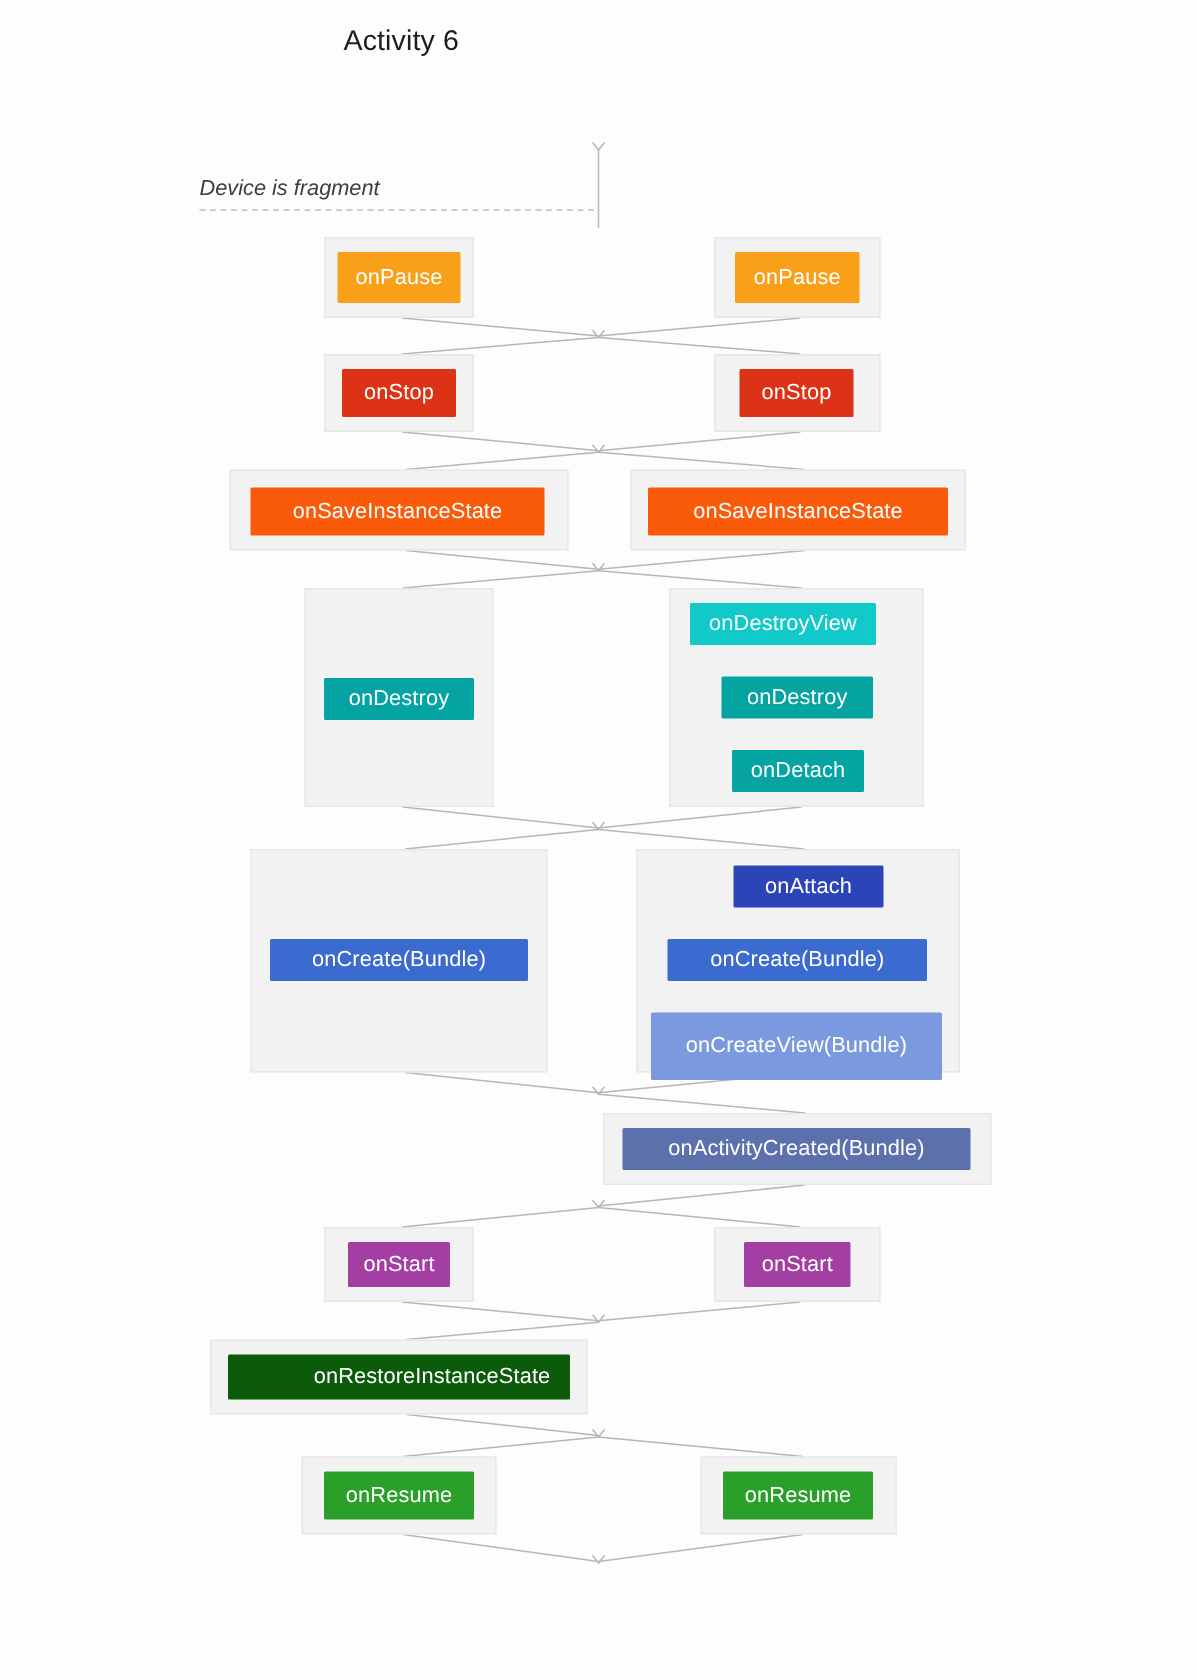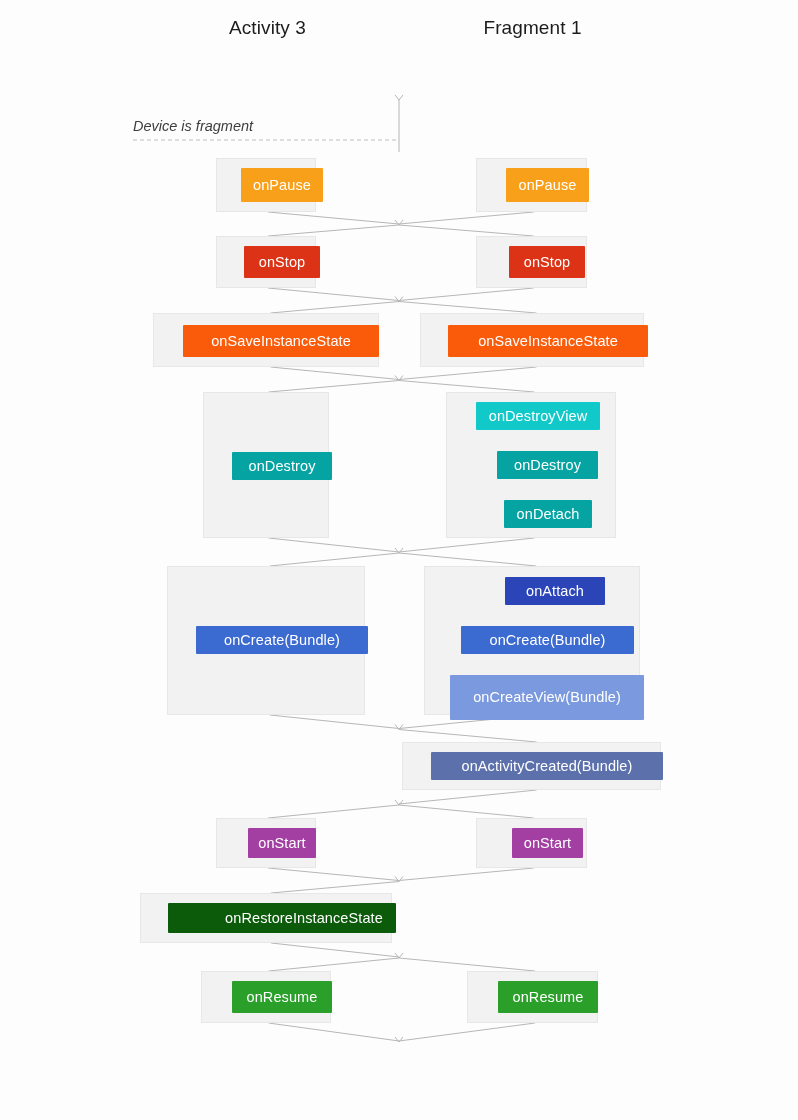--- a/index.html
+++ b/index.html
@@ -65,21 +65,20 @@
     position: absolute;
     display: flex;
     align-items: center;
     justify-content: center;
     color: #ffffff;
     font-size: 14.5px;
     line-height: 1;
     white-space: nowrap;
     letter-spacing: 0.1px;
     border-radius: 1px;
-    margin-left: 16px;
   }
 </style>
 </head>
 <body>
 
 <div id="stage">
 
   <svg id="wires" viewBox="0 0 798 1120" xmlns="http://www.w3.org/2000/svg">
       <line x1="399" y1="100" x2="399" y2="152" stroke="#b6b6b6" stroke-width="1"></line>
       <path d="M395,95 L399,100 L403,95" fill="none" stroke="#b6b6b6" stroke-width="1"></path>
@@ -127,22 +126,21 @@
       <line x1="531" y1="432" x2="531" y2="449" stroke="#b6b6b6" stroke-width="1"></line>
       <path d="M527,444 L531,449 L535,444" fill="none" stroke="#b6b6b6" stroke-width="1"></path>
       <line x1="531" y1="481" x2="531" y2="498" stroke="#b6b6b6" stroke-width="1"></line>
       <path d="M527,493 L531,498 L535,493" fill="none" stroke="#b6b6b6" stroke-width="1"></path>
       <line x1="531" y1="607" x2="531" y2="624" stroke="#b6b6b6" stroke-width="1"></line>
       <path d="M527,619 L531,624 L535,619" fill="none" stroke="#b6b6b6" stroke-width="1"></path>
       <line x1="531" y1="656" x2="531" y2="673" stroke="#b6b6b6" stroke-width="1"></line>
       <path d="M527,668 L531,673 L535,668" fill="none" stroke="#b6b6b6" stroke-width="1"></path>
     </svg>
 
-  <div class="col-head" id="head-activity">Activity 3</div>
-  <div class="col-head" id="head-fragment">Fragment 1</div>
+  <div class="col-head" id="head-activity">Activity 6</div>
 
   <div class="note-rotated">Device is fragment</div>
 
   <div id="nodes">
       <div class="panel" style="left: 216px; top: 158px; width: 100px; height: 54px;"></div>
       <div class="panel" style="left: 476px; top: 158px; width: 111px; height: 54px;"></div>
       <div class="panel" style="left: 216px; top: 236px; width: 100px; height: 52px;"></div>
       <div class="panel" style="left: 476px; top: 236px; width: 111px; height: 52px;"></div>
       <div class="panel" style="left: 153px; top: 313px; width: 226px; height: 54px;"></div>
       <div class="panel" style="left: 420px; top: 313px; width: 224px; height: 54px;"></div>

